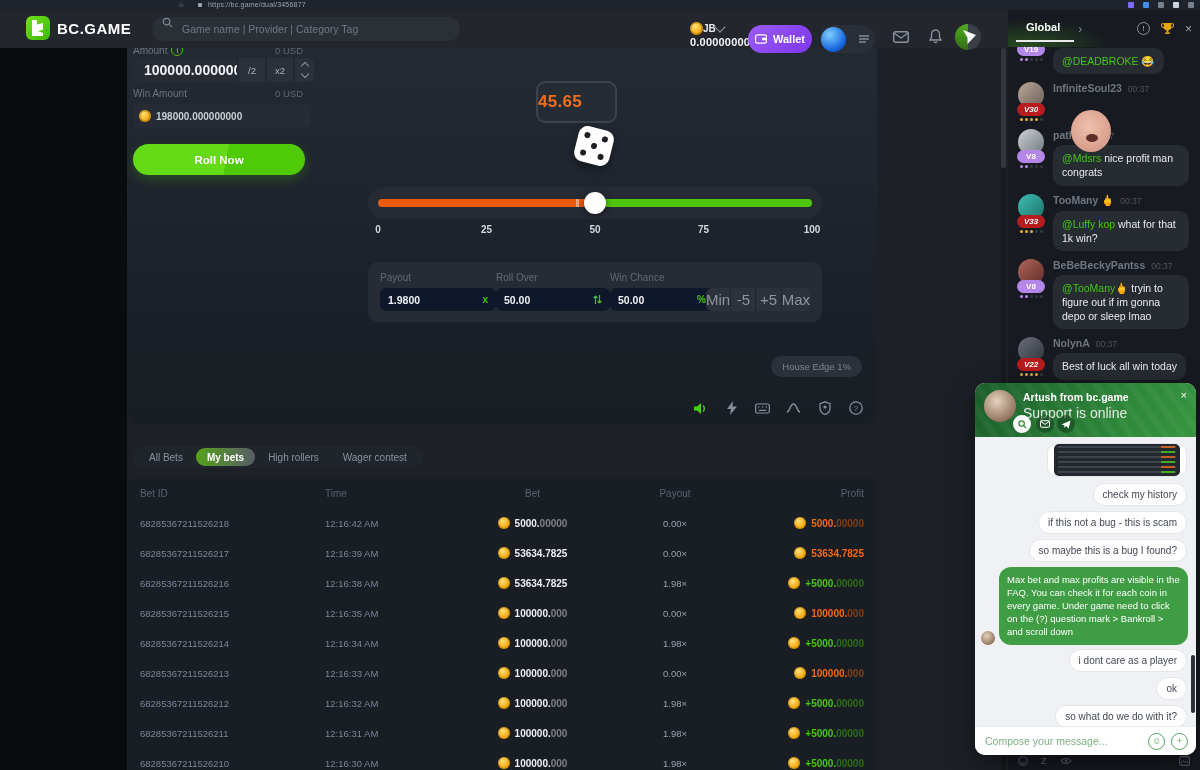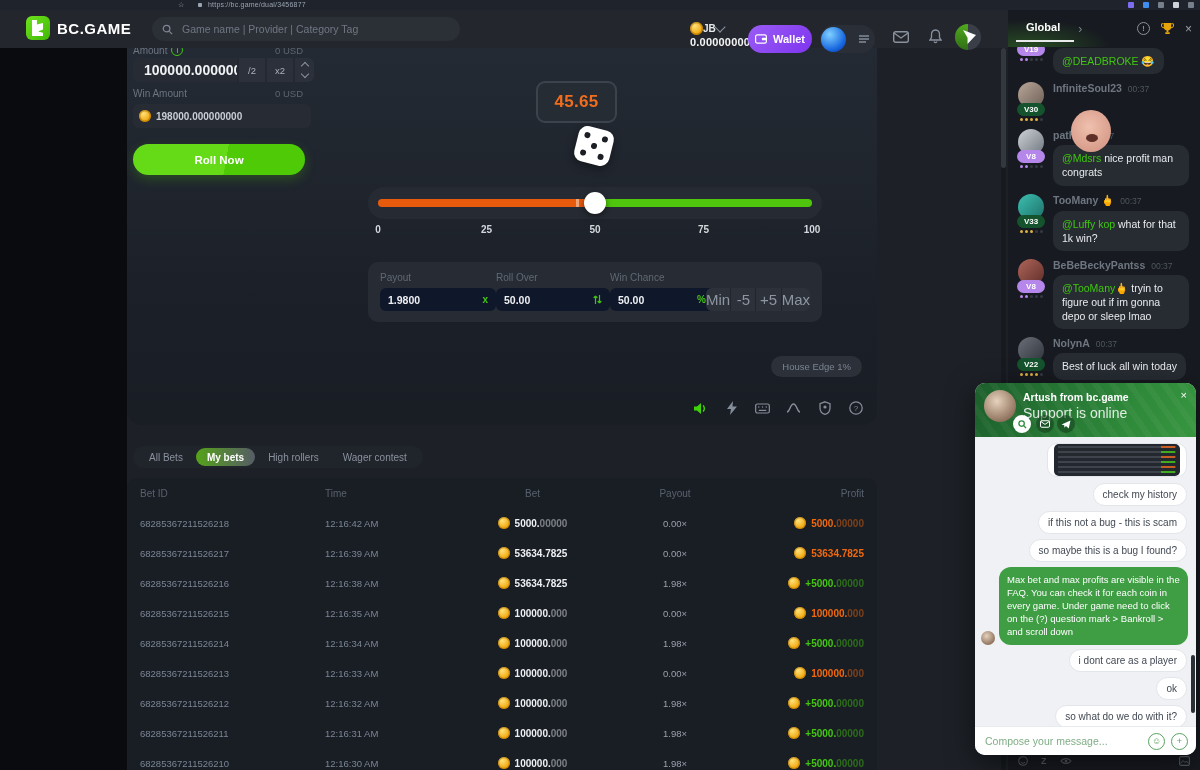--- a/index.html
+++ b/index.html
@@ -17,21 +17,21 @@
   .bb-ic.p{background:#7d6cf0}.bb-ic.b{background:#3f8ef0}.bb-ic.w{background:#cfd4da}
 
   
   .header{position:absolute;left:0;top:10px;width:1008px;height:38px;background:#23262c;z-index:5;}
   .logo{position:absolute;left:26px;top:6px;display:flex;align-items:center;gap:7px;}
   .logo-ic{width:24px;height:24px;border-radius:6px;background:linear-gradient(135deg,#6fe31c,#3fb806);position:relative;}
   .logo-ic::before{content:"";position:absolute;left:6px;top:4px;width:11px;height:16px;background:#fff;
     clip-path:polygon(0 0,45% 0,45% 28%,100% 18%,100% 60%,55% 72%,100% 80%,100% 100%,0 100%);}
   .logo-tx{color:#fff;font-size:15px;font-weight:800;letter-spacing:.5px;}
   .search{position:absolute;left:152px;top:7px;width:288px;height:24px;background:#2b2f36;border-radius:13px;
-    display:flex;align-items:center;padding:0 10px;gap:7px;}
+    display:flex;padding:0 10px;gap:7px;}
   .search svg{flex:0 0 auto;}
   .search input{background:none;border:none;outline:none;color:#aab2be;font-size:10.5px;width:100%;
     font-family:"Liberation Sans",sans-serif;}
   .search input::placeholder{color:#6f7883;}
   .cur{position:absolute;left:690px;top:12px;display:flex;align-items:center;}
   .coin{display:inline-block;width:13px;height:13px;border-radius:50%;
     background:radial-gradient(circle at 35% 30%,#ffe27a,#f0a50a 70%,#c67f05);box-shadow:inset 0 0 0 1.5px rgba(170,110,0,.55);}
   .cur-code{color:#e8ebee;font-size:10px;font-weight:700;}
   .cur-bal{position:absolute;left:690px;top:26px;color:#f2f4f6;font-size:11px;font-weight:800;letter-spacing:.2px;}
   .chev{width:7px;height:7px;border-right:1.5px solid #8a93a0;border-bottom:1.5px solid #8a93a0;
@@ -70,21 +70,21 @@
   .st-chev.up{transform:rotate(-135deg);margin-top:2px;}
   .st-chev.dn{transform:rotate(45deg);margin-bottom:2px;}
   .win-pill{position:absolute;left:6px;top:56px;width:166px;height:24px;background:#272c34;border-radius:6px;
     display:flex;align-items:center;gap:5px;padding:0 6px;}
   .win-val{color:#c9ced5;font-size:10px;font-weight:700;}
   .roll-btn{position:absolute;left:6px;top:96px;width:172px;height:31px;border-radius:17px;
     background:linear-gradient(100deg,#65da17 54%,#4ecb06 54%);display:flex;align-items:center;justify-content:center;
     color:#fff;font-size:11.5px;font-weight:700;cursor:pointer;box-shadow:0 4px 12px rgba(80,200,10,.25);}
 
   .result-box{position:absolute;left:409px;top:33px;width:77px;height:38px;background:#262c34;
-    border:2px solid #3c434d;border-radius:9px;display:flex;align-items:center;justify-content:center;}
+    border:2px solid #3c434d;border-radius:9px;display:flex;align-items:center;justify-content:flex-start;}
   .result-tx{color:#f06d1d;font-size:17px;font-weight:800;letter-spacing:.3px;}
   .dice{position:absolute;left:449px;top:80px;width:36px;height:36px;background:#fff;border-radius:9px;
     transform:rotate(14deg);box-shadow:0 3px 8px rgba(0,0,0,.4);}
   .pip{position:absolute;width:6px;height:6px;border-radius:50%;background:#1c1f24;}
   .pip.p1{left:6px;top:6px}.pip.p2{right:6px;top:6px}.pip.p3{left:15px;top:15px}
   .pip.p4{left:6px;bottom:6px}.pip.p5{right:6px;bottom:6px}
 
   .slider-wrap{position:absolute;left:241px;top:139px;width:454px;height:32px;background:#262b33;border-radius:16px;}
   .slider-track{position:absolute;left:10px;right:10px;top:12px;height:8px;border-radius:4px;
     background:linear-gradient(90deg,#e85a0c 0 50%,#4fc60d 50% 100%);}
@@ -143,21 +143,21 @@
   .info-ic{width:11px;height:11px;border-radius:50%;border:1.2px solid #8a929e;color:#8a929e;font-size:7.5px;
     display:flex;align-items:center;justify-content:center;font-weight:700;cursor:pointer;}
   .close-x{color:#9aa2ad;font-size:12px;cursor:pointer;line-height:1;}
   .chat-msgs{position:absolute;left:0;top:37px;right:0;bottom:18px;overflow:hidden;}
   .msg{display:flex;gap:7px;padding:7px 8px 1px 8px;}
   .mcol-l{width:30px;display:flex;flex-direction:column;align-items:center;flex:0 0 auto;}
   .avp{width:26px;height:26px;border-radius:50%;flex:0 0 auto;}
   .badge{min-width:16px;padding:0 6px;height:13px;border-radius:7px;color:#fff;font-size:8px;font-weight:700;
     display:flex;align-items:center;justify-content:center;margin-top:-5px;position:relative;z-index:2;}
   .badge.purple{background:#b687ea;}
-  .badge.gold{background:#14532d;}
+  .badge.gold{background:#b91c1c;font-style:italic;}
   .badge.gray{background:#596068;}
   .dots{display:flex;gap:2px;margin-top:2px;}
   .dot{width:3px;height:3px;border-radius:50%;background:#343a42;}
   .dot.lp{background:#b687ea}.dot.lg{background:#ddb041}.dot.lx{background:#9aa2ab}
   .mcol-r{flex:1;min-width:0;}
   .mname{color:#6e7781;font-size:10.5px;font-weight:700;display:flex;align-items:baseline;gap:6px;margin-bottom:4px;}
   .mtime{color:#4f565f;font-size:8.5px;font-weight:400;}
   .bubble{display:inline-block;background:#272c33;border-radius:10px;padding:6px 9px;color:#e8eaed;
     font-size:10.5px;line-height:1.35;max-width:136px;box-sizing:border-box;}
   .mention{color:#3fc70e;}

